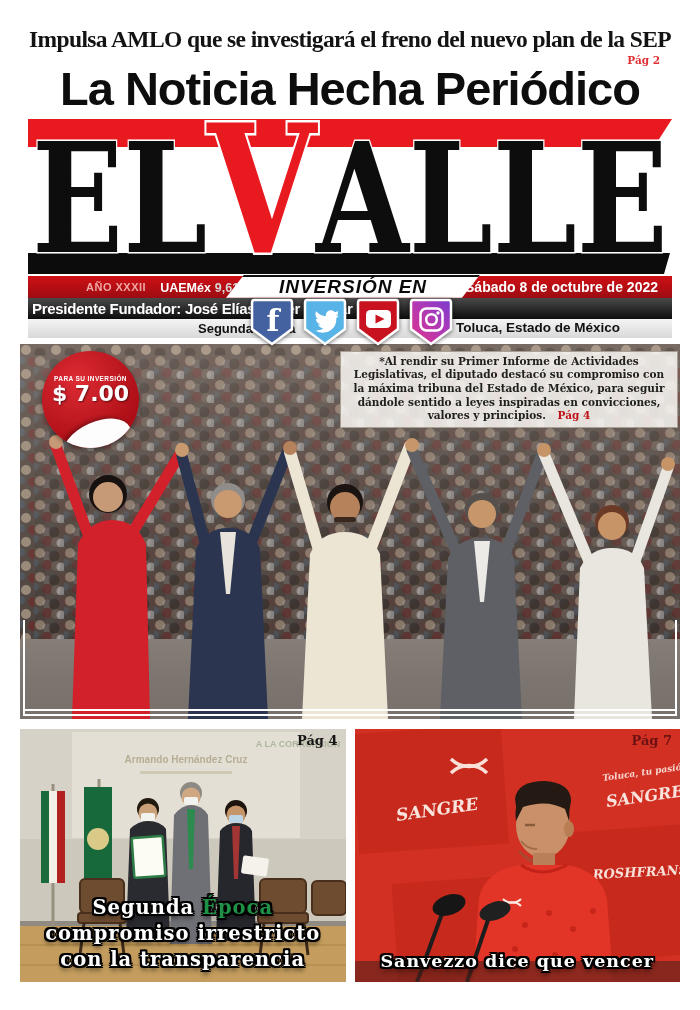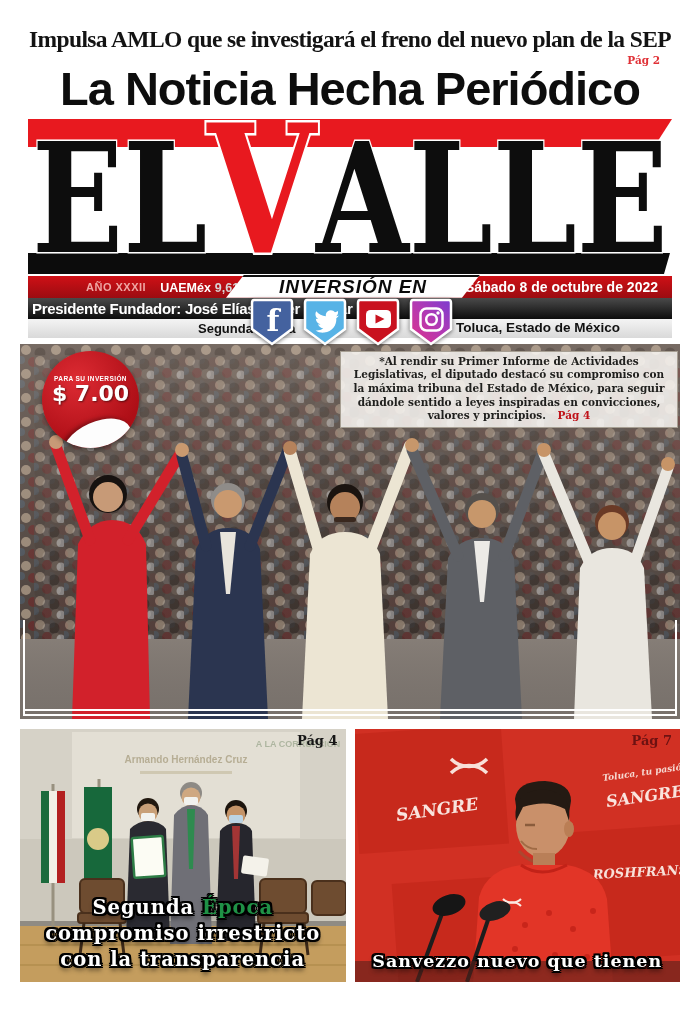--- a/index.html
+++ b/index.html
@@ -364,16 +364,16 @@
       <g>
         <line x1="62" y1="253" x2="88" y2="182" stroke="#1d1d1d" stroke-width="4"></line>
         <line x1="112" y1="253" x2="134" y2="188" stroke="#1d1d1d" stroke-width="4"></line>
         <ellipse cx="94" cy="176" rx="17" ry="10" fill="#161616" transform="rotate(-18 94 176)"></ellipse>
         <ellipse cx="140" cy="182" rx="16" ry="9" fill="#202020" transform="rotate(-18 140 182)"></ellipse>
       </g>
       <rect y="232" width="328" height="21" fill="#57221a" opacity="0.6"></rect>
     </svg>
     <div class="page-ref maroon">Pág 7</div>
     <div class="story-caption right-cap">
-      <div>Sanvezzo nuevo que tienen</div>
+      <div>Sanvezzo dice que vencer</div>
     </div>
   </div>
 </div>
 
 </body></html>

